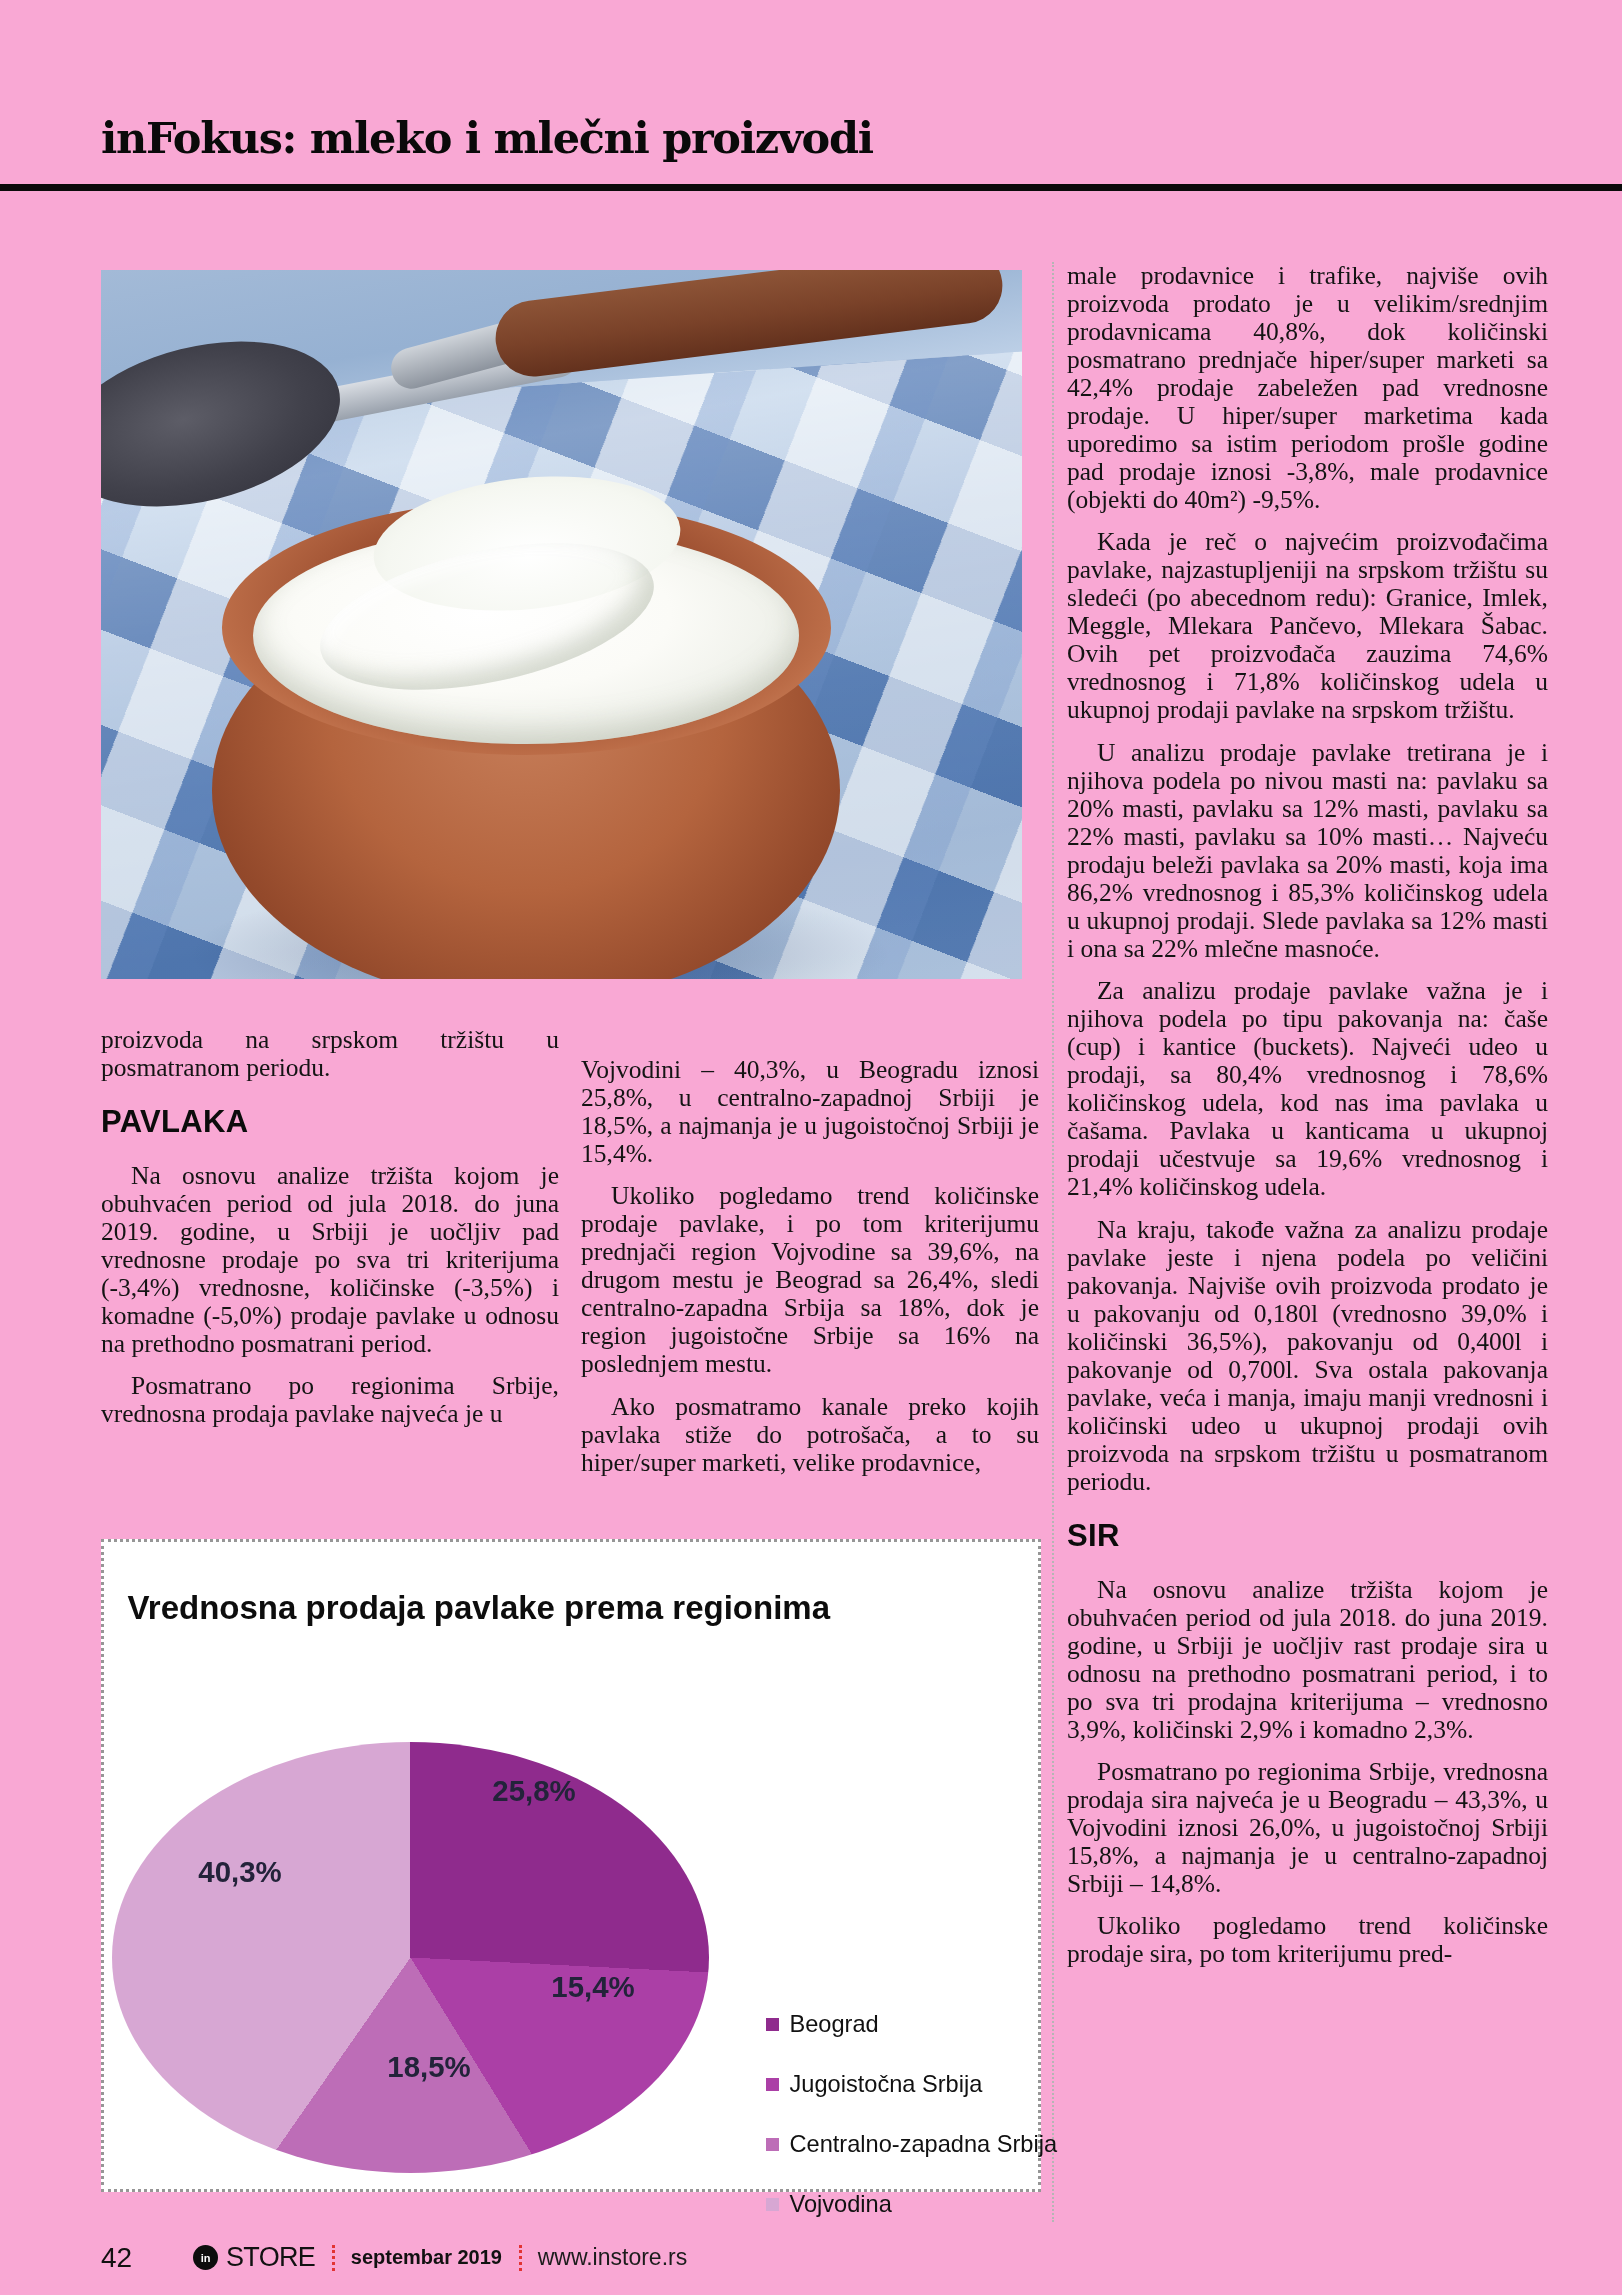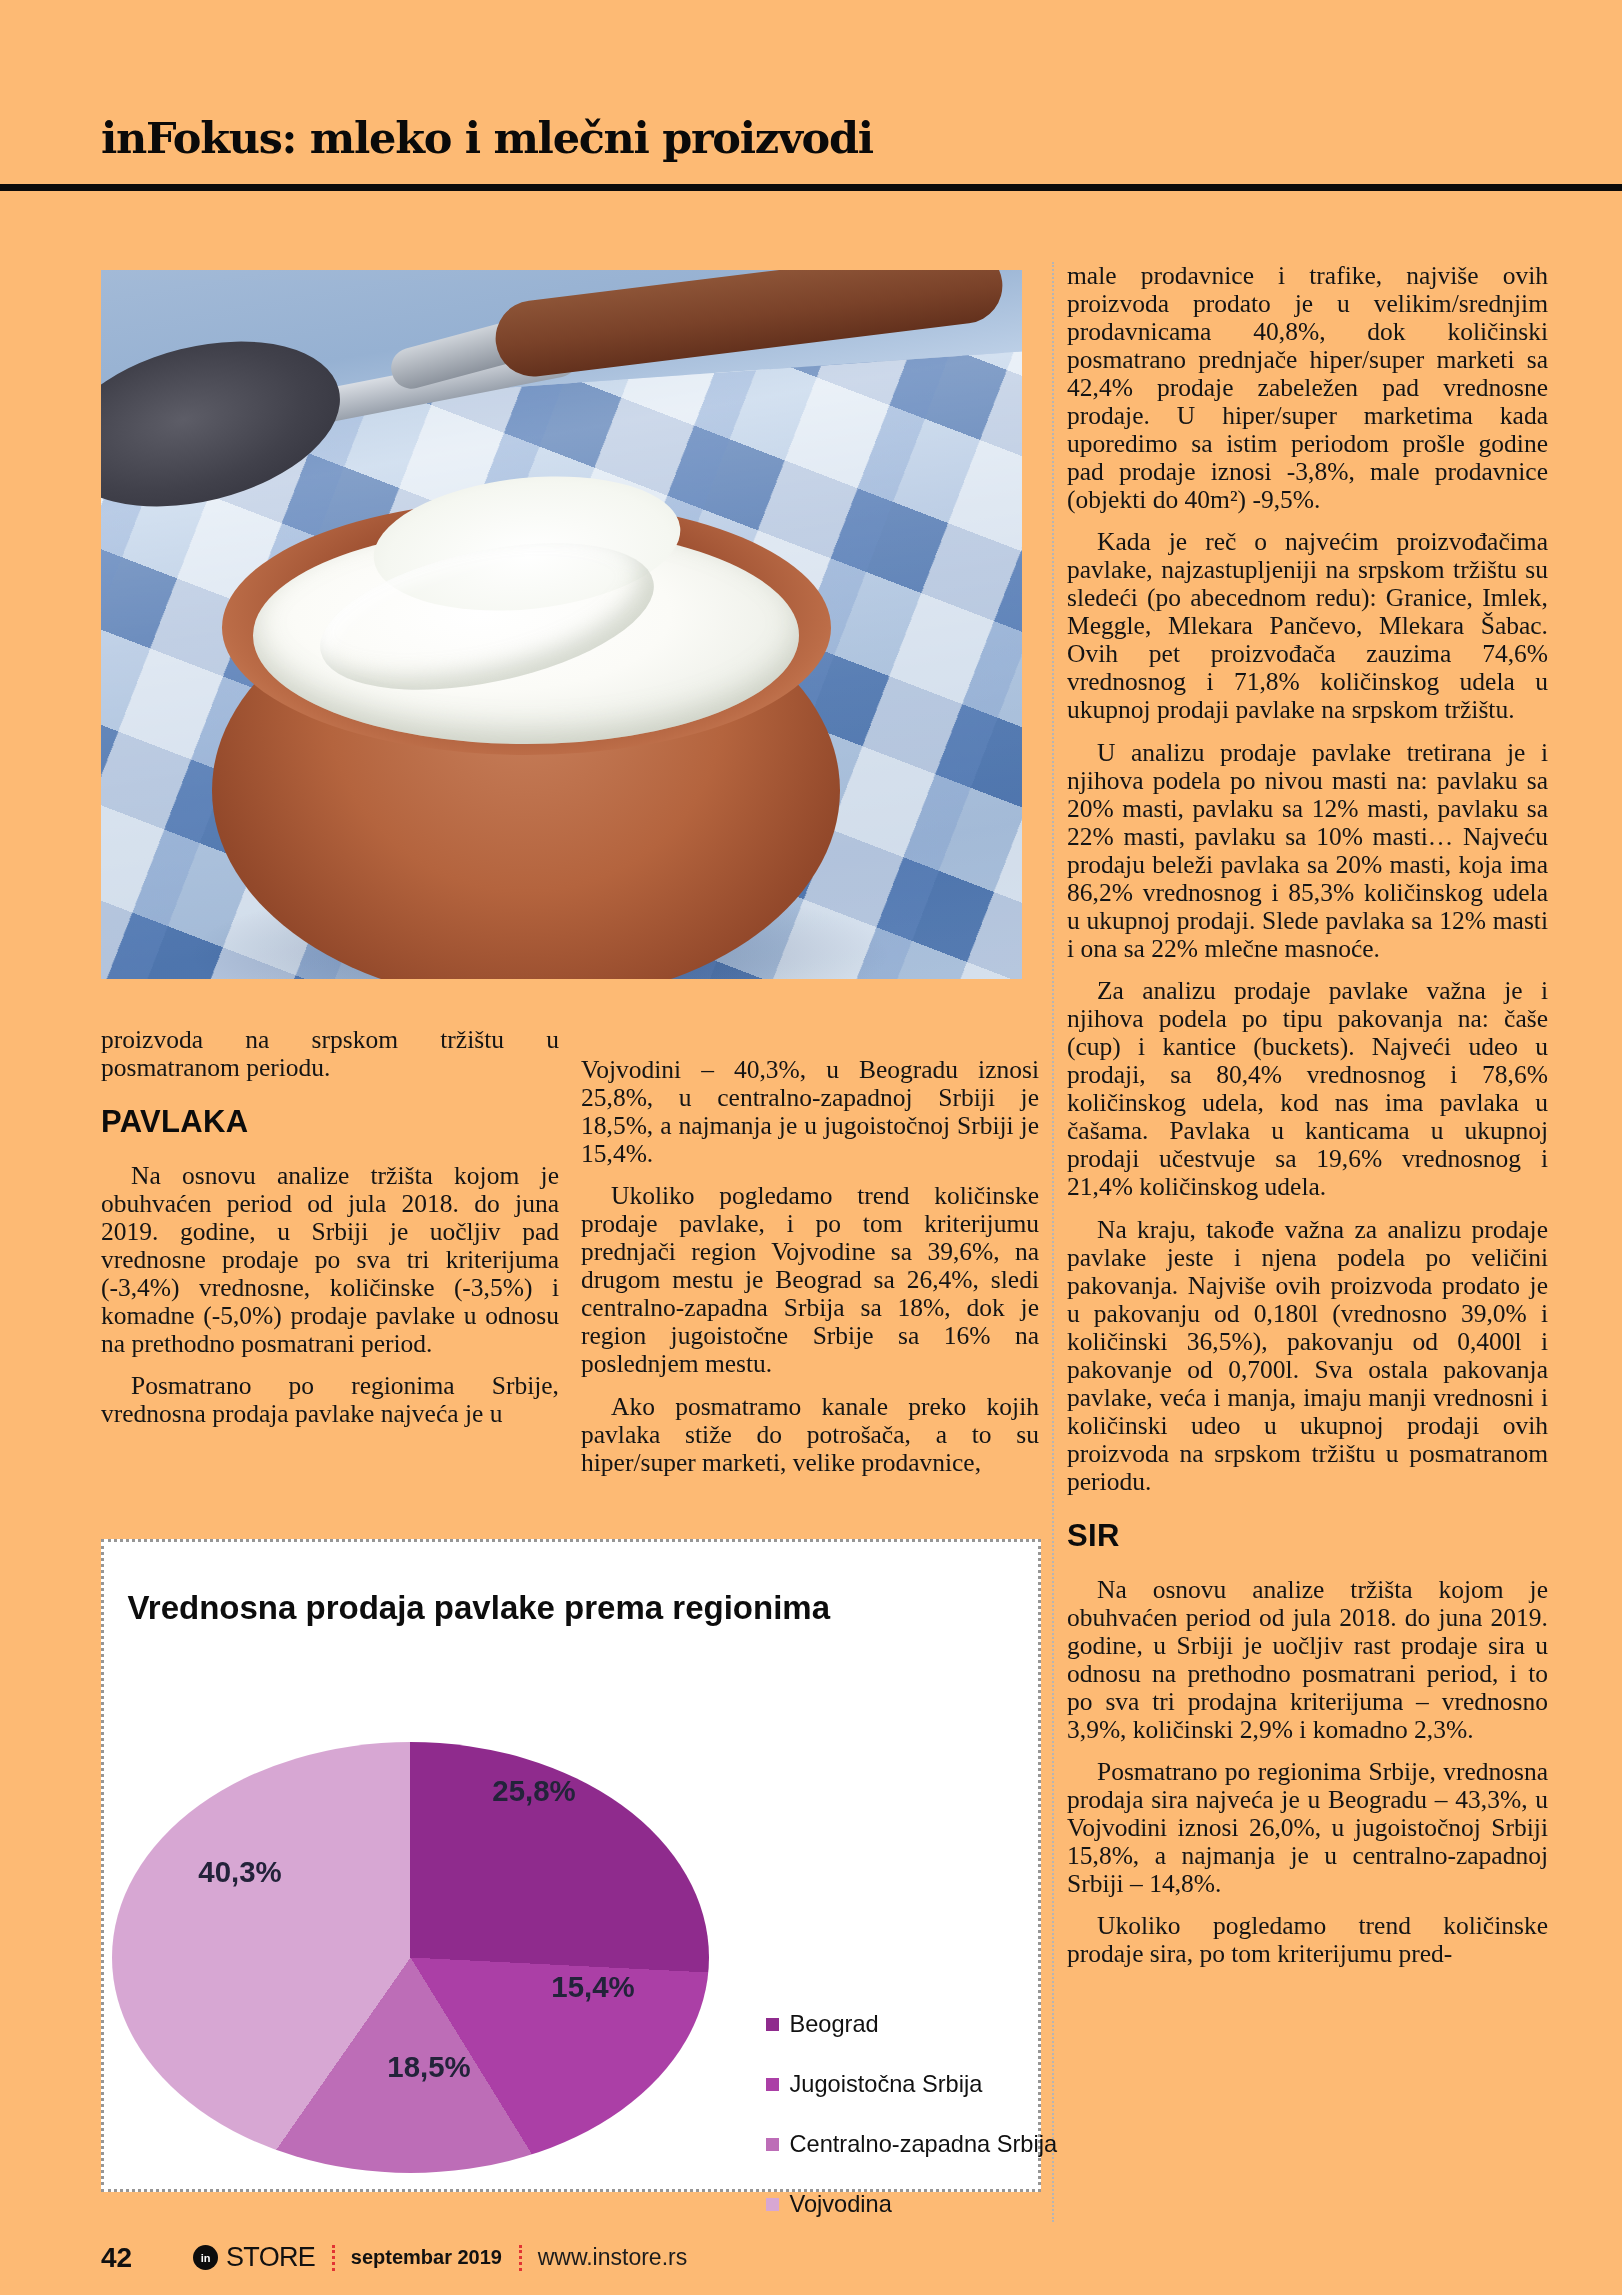--- a/index.html
+++ b/index.html
@@ -1,16 +1,16 @@
 <!DOCTYPE html>
 <html style="font-size:10.5px"><head>
 <meta charset="utf-8">
 <style>
   html,body{margin:0;padding:0;background:#e8e8e8;}
-  #page{position:relative;width:1623px;height:2295px;background:#fdba74;overflow:hidden;
+  #page{position:relative;width:1623px;height:2295px;background:#f9a8d4;overflow:hidden;
         font-family:"Liberation Serif",serif;color:#131313;}
 
   
   #page-title{position:absolute;left:101px;top:113px;font-family:"DejaVu Serif",serif;
         font-weight:bold;font-size:43px;letter-spacing:-1.3px;color:#0a0a0a;white-space:nowrap;}
   #header-rule{position:absolute;left:0;top:184px;width:1623px;height:6.5px;background:#0b0b0b;}
 
   
   #photo{position:absolute;left:101px;top:270px;width:921px;height:709px;overflow:hidden;
         background:linear-gradient(170deg,#a3bad7 0%,#96b1d2 15%,#bccfe6 28%,#93aed2 44%,#7396c2 62%,#5d83b4 82%,#6c90bd 100%);}
@@ -65,21 +65,21 @@
   #pie-label-2{left:294px;top:525px;margin-left:31px;}
   #pie-label-3{left:136px;top:330px;}
   #legend{position:absolute;left:662px;top:437px;display:flex;flex-direction:column;gap:33px;margin-top:32px;}
   .legend-row{display:flex;align-items:center;gap:10.5px;font-family:"Liberation Sans",sans-serif;
         font-size:23.6px;color:#111;white-space:nowrap;}
   .swatch{width:13px;height:13px;flex:0 0 13px;}
 
   
   #footer{position:absolute;left:101px;top:2238px;height:39px;display:flex;align-items:center;
         font-family:"Liberation Sans",sans-serif;color:#111;}
-  #footer-page-number{font-weight:bold;font-size:28px;}
+  #footer-page-number{font-weight:normal;font-size:28px;}
   #footer-logo{margin-left:61px;width:25px;height:25px;border-radius:50%;background:#0d0d0d;
         display:flex;align-items:center;justify-content:center;color:#fff;font-weight:bold;font-size:11px;}
   #footer-brand{margin-left:7.9px;font-weight:normal;font-size:27px;letter-spacing:-0.7px;}
   .footer-sep{margin-left:17px;height:26px;width:0;border-left:3.3px dotted #e23333;}
   #footer-issue{margin-left:15.7px;font-weight:bold;font-size:20px;}
   #footer-site{margin-left:15.7px;font-size:23px;font-weight:400;color:#1c1c1c;}
 </style>
 </head>
 <body>
 

